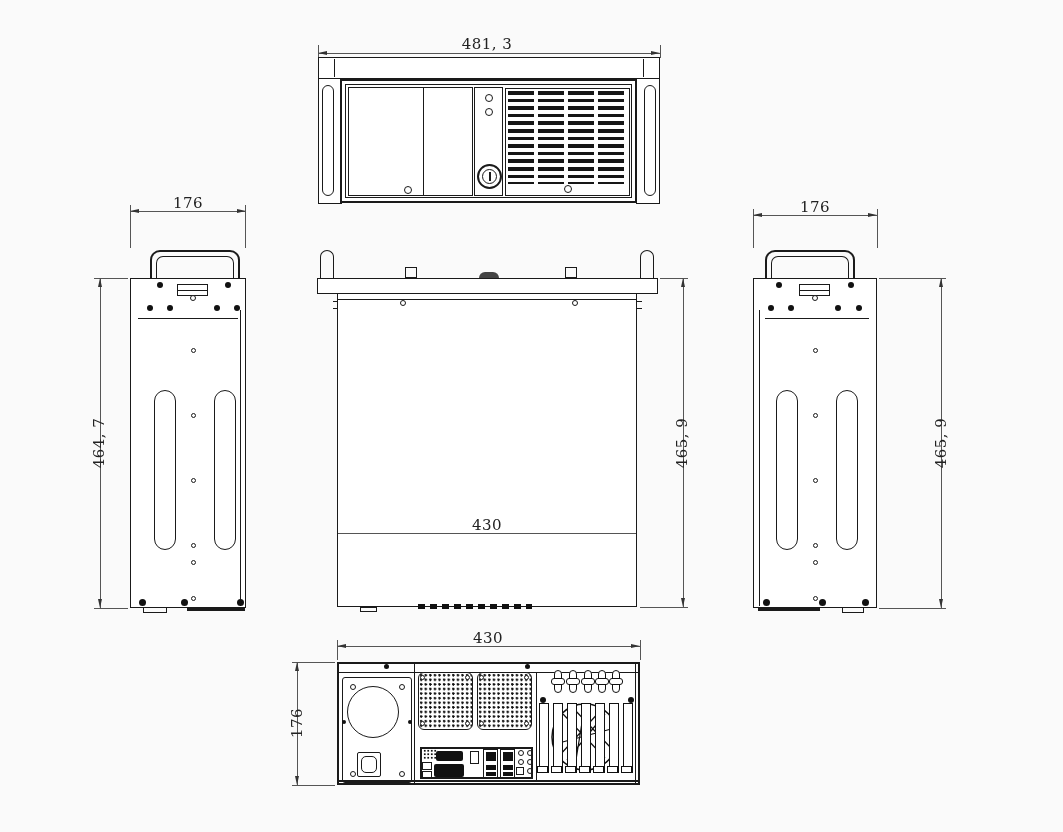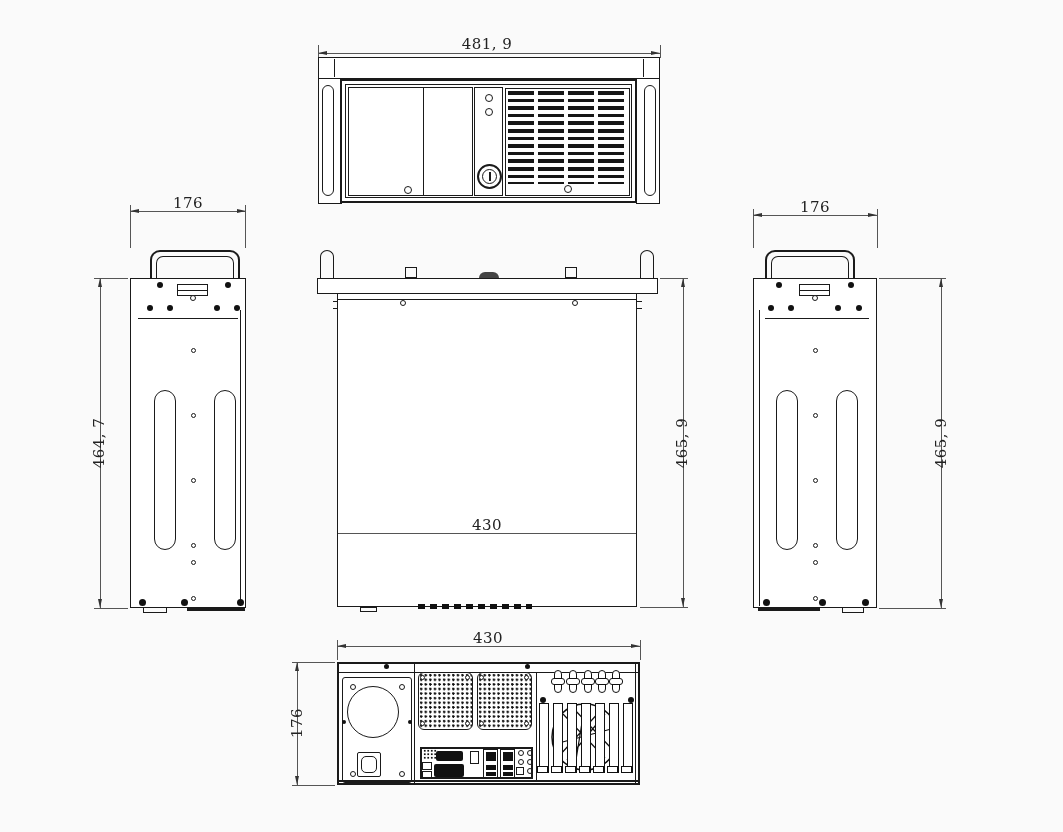--- a/index.html
+++ b/index.html
@@ -41,21 +41,21 @@
 <body>
 
 <div class="canvas">
 
   <div class="grp">
     <div class="e dl" style="left:318px;top:53px;width:342px;height:1px"></div>
     <div class="e dl" style="left:318px;top:45px;width:1px;height:13px"></div>
     <div class="e dl" style="left:660px;top:45px;width:1px;height:13px"></div>
     <div class="e aL" style="left:318px;top:51px"></div>
     <div class="e aR" style="left:651px;top:51px"></div>
-    <div class="e dim" style="left:427px;top:36px;width:120px">481, 9</div>
+    <div class="e dim" style="left:427px;top:36px;width:120px">481, 3</div>
 
     <div class="e b15" style="left:318px;top:57px;width:342px;height:22px"></div>
     <div class="e ln" style="left:334px;top:59px;width:1px;height:18px"></div>
     <div class="e ln" style="left:643px;top:59px;width:1px;height:18px"></div>
     <div class="e b15" style="left:318px;top:78px;width:24px;height:126px"></div>
     <div class="e b15" style="left:636px;top:78px;width:24px;height:126px"></div>
     <div class="e ob15" style="left:322px;top:85px;width:12px;height:111px;border-radius:6px"></div>
     <div class="e ob15" style="left:644px;top:85px;width:12px;height:111px;border-radius:6px"></div>
 
     <div class="e b2" style="left:340px;top:79px;width:297px;height:124px"></div>

